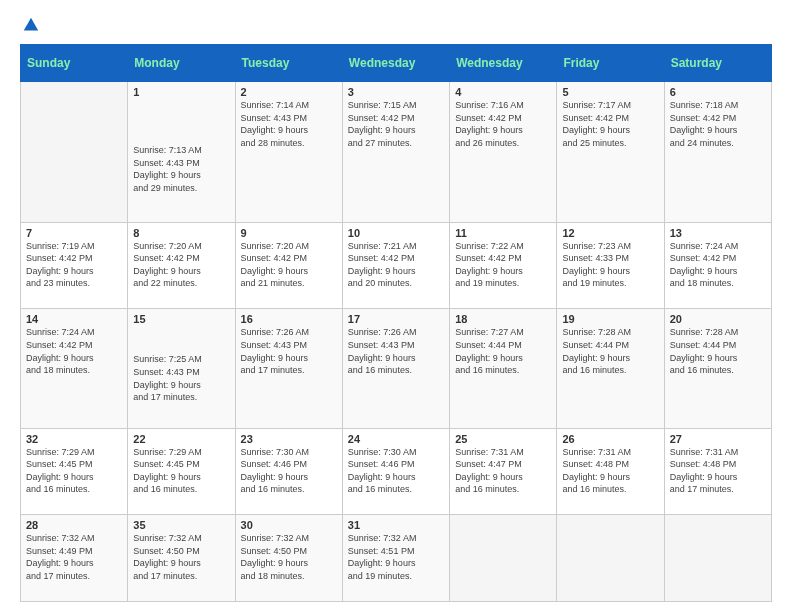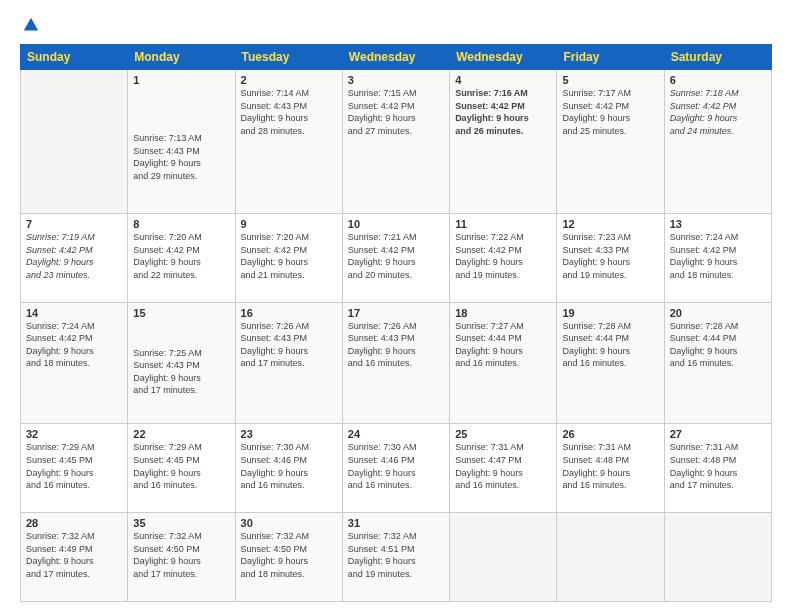--- a/index.html
+++ b/index.html
@@ -65,25 +65,25 @@
     }
     .calendar {
       flex: 1;
       border: 1px solid #ccc;
       border-collapse: collapse;
       width: 100%;
       table-layout: fixed;
     }
     .calendar th {
       background: #1565c0;
-      color: #fde047;
+      color: #86efac;
       font-size: 12px;
       font-weight: bold;
       text-align: left;
-      padding: 5px 6px;
+      padding: 11px 6px;
       border: 1px solid #1565c0;
       margin-top: 18px;
     }
     .calendar td {
       border: 1px solid #ccc;
       vertical-align: top;
       padding: 4px 5px;
       font-size: 9.5px;
       color: #333;
       background: #fff;
@@ -161,44 +161,44 @@
           </td>
           <td>
             <span class="day-num">3</span>
             <div class="day-info" style="white-space: pre-line;">Sunrise: 7:15 AM
 Sunset: 4:42 PM
 Daylight: 9 hours
 and 27 minutes.</div>
           </td>
           <td>
             <span class="day-num">4</span>
-            <div class="day-info" style="white-space: pre-line; font-weight: bold;">Sunrise: 7:16 AM
+            <div class="day-info" style="white-space: pre-line;">Sunrise: 7:16 AM
 Sunset: 4:42 PM
 Daylight: 9 hours
 and 26 minutes.</div>
           </td>
           <td>
             <span class="day-num">5</span>
             <div class="day-info" style="white-space: pre-line;">Sunrise: 7:17 AM
 Sunset: 4:42 PM
 Daylight: 9 hours
 and 25 minutes.</div>
           </td>
           <td>
             <span class="day-num">6</span>
-            <div class="day-info" style="white-space: pre-line; font-style: italic;">Sunrise: 7:18 AM
+            <div class="day-info" style="white-space: pre-line;">Sunrise: 7:18 AM
 Sunset: 4:42 PM
 Daylight: 9 hours
 and 24 minutes.</div>
           </td>
         </tr>
         <tr>
           <td>
             <span class="day-num">7</span>
-            <div class="day-info" style="white-space: pre-line; font-style: italic;">Sunrise: 7:19 AM
+            <div class="day-info" style="white-space: pre-line;">Sunrise: 7:19 AM
 Sunset: 4:42 PM
 Daylight: 9 hours
 and 23 minutes.</div>
           </td>
           <td>
             <span class="day-num">8</span>
             <div class="day-info" style="white-space: pre-line;">Sunrise: 7:20 AM
 Sunset: 4:42 PM
 Daylight: 9 hours
 and 22 minutes.</div>

